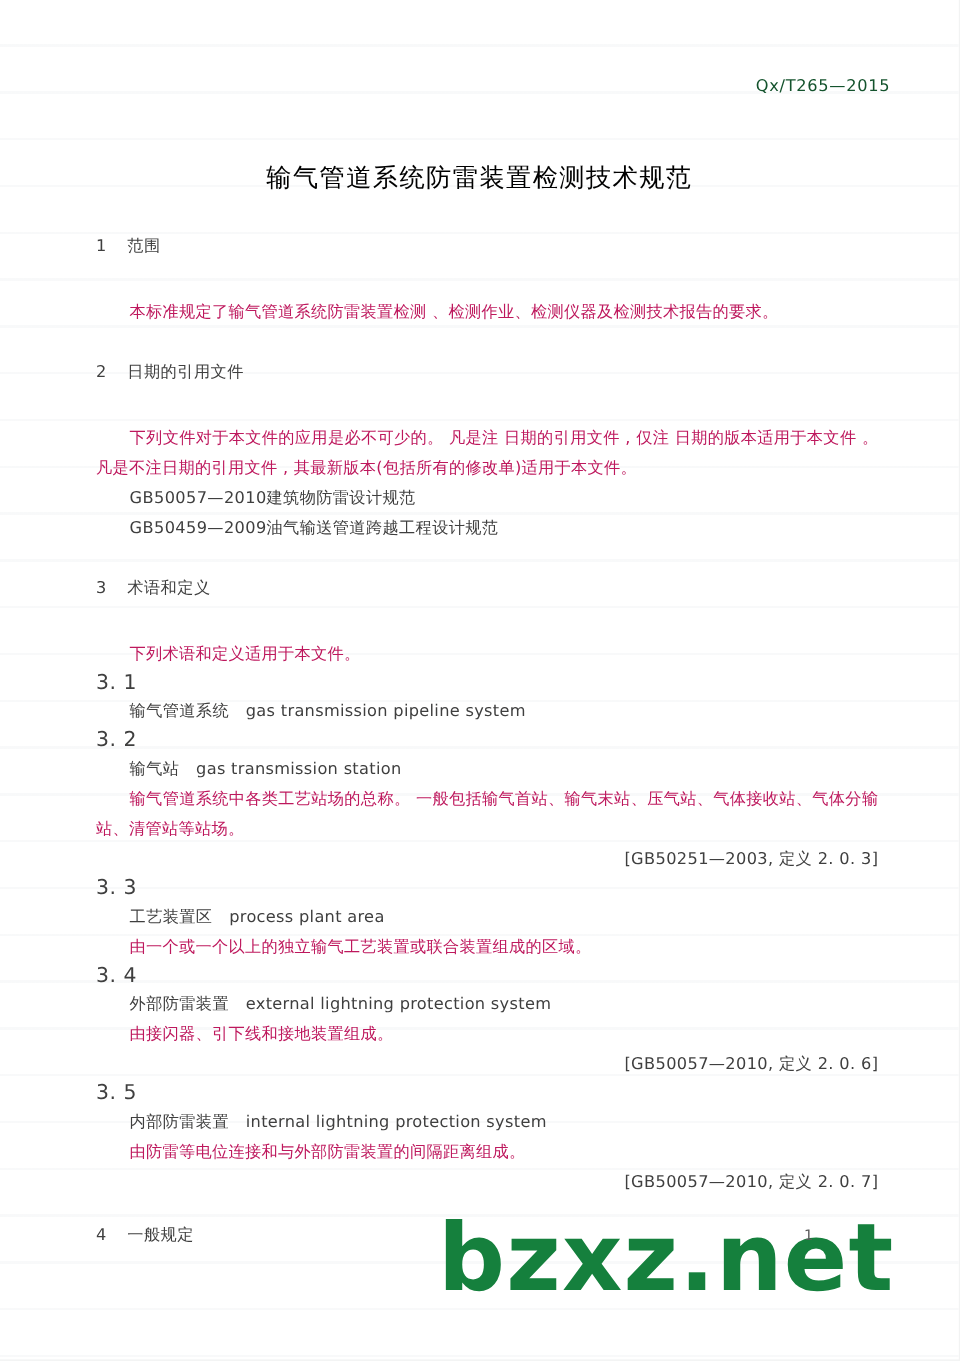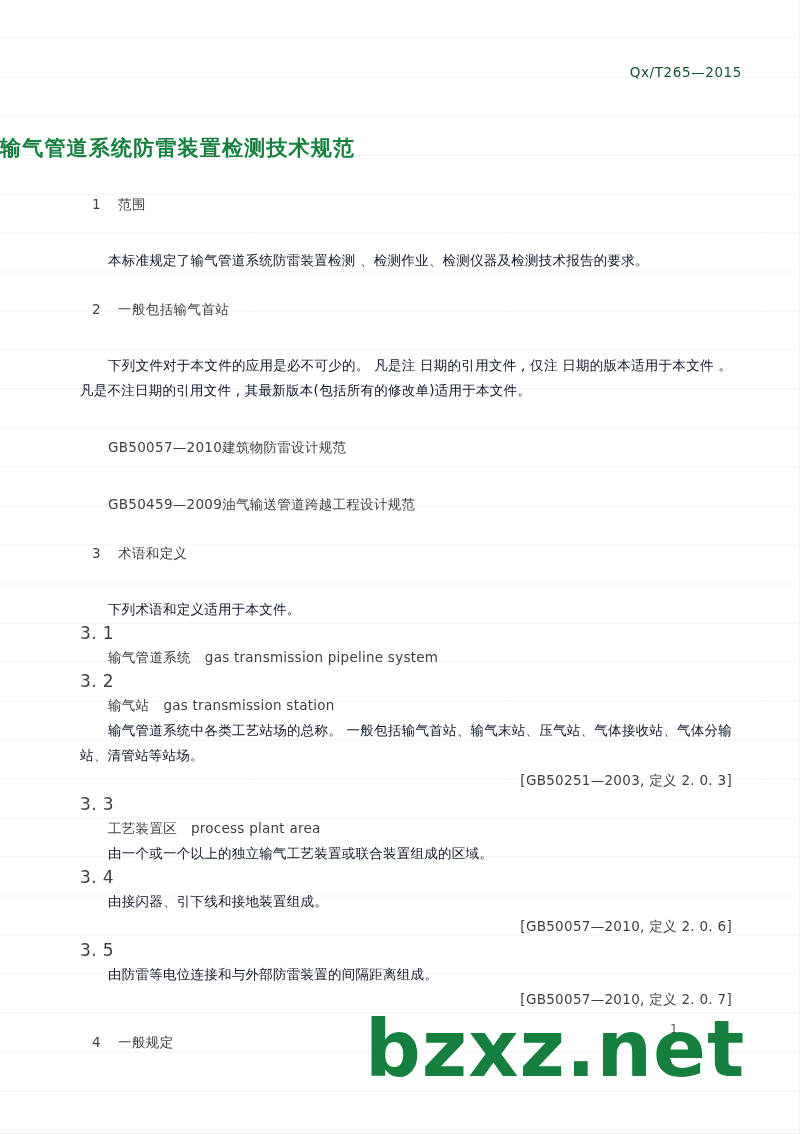--- a/index.html
+++ b/index.html
@@ -61,49 +61,49 @@
     font-size: 13.5px;
     letter-spacing: 0.6px;
     color: #14532d;
     white-space: nowrap;
   }
   .doc-title {
     position: absolute;
     left: 0;
     right: 0;
     top: 134px;
-    text-align: left;
+    text-align: center;
     font-family: "DejaVu Sans", "Liberation Sans", sans-serif;
     font-size: 21px;
-    font-weight: bold;
+    font-weight: normal;
     letter-spacing: 1.2px;
-    color: #15803d;
+    color: #000000;
   }
   .body-block {
     position: absolute;
     left: 80px;
     top: 196px;
     width: 652px;
   }
   .sec-head {
     font-size: 13.5px;
     color: #3f3f3f;
     letter-spacing: 0.4px;
-    margin: 0 0 6px 12px;
+    margin: 0 0 6px 0;
     font-weight: normal;
   }
   .sec-head .num {
     display: inline-block;
     min-width: 26px;
   }
   p.para {
     margin: 0;
     font-size: 13.5px;
     line-height: 25px;
-    color: #0f172a;
+    color: #be185d;
     letter-spacing: 0.25px;
     text-align: justify;
     text-justify: inter-character;
   }
   p.indent {
     text-indent: 28px;
   }
   p.hang {
     padding-left: 28px;
   }
@@ -123,21 +123,21 @@
   }
   .term-cn { letter-spacing: 0.3px; }
   .term-en { padding-left: 14px; letter-spacing: 0.25px; }
   .ref-line {
     padding-left: 28px;
     font-size: 13.5px;
     line-height: 25px;
     color: #3f3f3f;
     letter-spacing: 0.3px;
   }
-  .ref-line .ref-code { display: inline-block; min-width: 112px; margin-top: 32px; }
+  .ref-line .ref-code { display: inline-block; min-width: 112px; }
   .src-line {
     padding-left: 28px;
     font-size: 13.5px;
     line-height: 25px;
     color: #3f3f3f;
     letter-spacing: 0.3px;
     text-align: right;
   }
   .page-number {
     position: absolute;
@@ -167,21 +167,21 @@
 
       <div class="sec-head">
         <span class="num">1</span><span>范围</span>
       </div>
       <div class="gap-lg"></div>
       <p class="para hang">本标准规定了输气管道系统防雷装置检测 、检测作业、检测仪器及检测技术报告的要求。</p>
 
       <div class="gap-lg"></div>
 
       <div class="sec-head">
-        <span class="num">2</span><span>一般包括输气首站</span>
+        <span class="num">2</span><span>日期的引用文件</span>
       </div>
       <div class="gap-lg"></div>
       <p class="para indent">下列文件对于本文件的应用是必不可少的。 凡是注 日期的引用文件 , 仅注 日期的版本适用于本文件 。凡是不注日期的引用文件 , 其最新版本(包括所有的修改单)适用于本文件。</p>
       <div class="ref-line">
         <span class="ref-code">GB50057—2010</span><span>建筑物防雷设计规范</span>
       </div>
       <div class="ref-line">
         <span class="ref-code">GB50459—2009</span><span>油气输送管道跨越工程设计规范</span>
       </div>
 
@@ -205,24 +205,30 @@
       <p class="para indent">输气管道系统中各类工艺站场的总称。 一般包括输气首站、输气末站、压气站、气体接收站、气体分输站、清管站等站场。</p>
       <div class="src-line">[GB50251—2003, 定义 2. 0. 3]</div>
 
       <div class="clause-num">3. 3</div>
       <div class="term-line">
         <span class="term-cn">工艺装置区</span><span class="term-en">process plant area</span>
       </div>
       <p class="para hang">由一个或一个以上的独立输气工艺装置或联合装置组成的区域。</p>
 
       <div class="clause-num">3. 4</div>
+      <div class="term-line">
+        <span class="term-cn">外部防雷装置</span><span class="term-en">external lightning protection system</span>
+      </div>
       <p class="para hang">由接闪器、引下线和接地装置组成。</p>
       <div class="src-line">[GB50057—2010, 定义 2. 0. 6]</div>
 
       <div class="clause-num">3. 5</div>
+      <div class="term-line">
+        <span class="term-cn">内部防雷装置</span><span class="term-en">internal lightning protection system</span>
+      </div>
       <p class="para hang">由防雷等电位连接和与外部防雷装置的间隔距离组成。</p>
       <div class="src-line">[GB50057—2010, 定义 2. 0. 7]</div>
 
       <div class="gap-md"></div>
 
       <div class="sec-head">
         <span class="num">4</span><span>一般规定</span>
       </div>
       <div class="gap-lg"></div>
 

